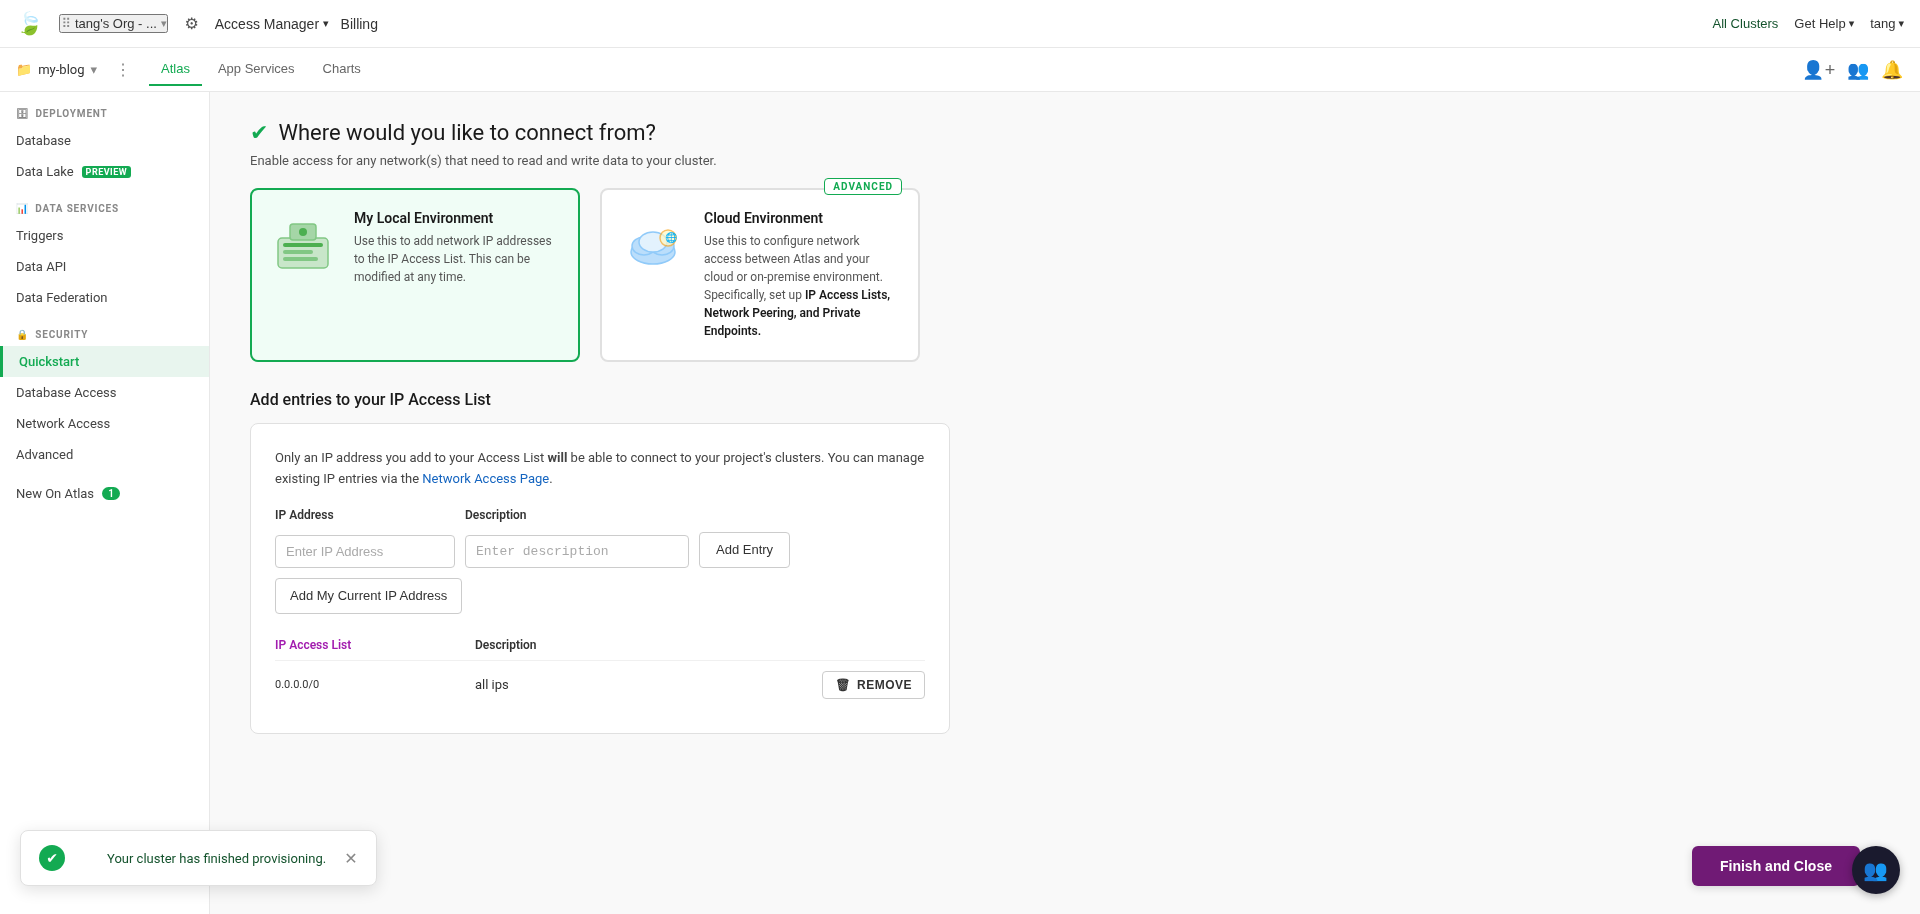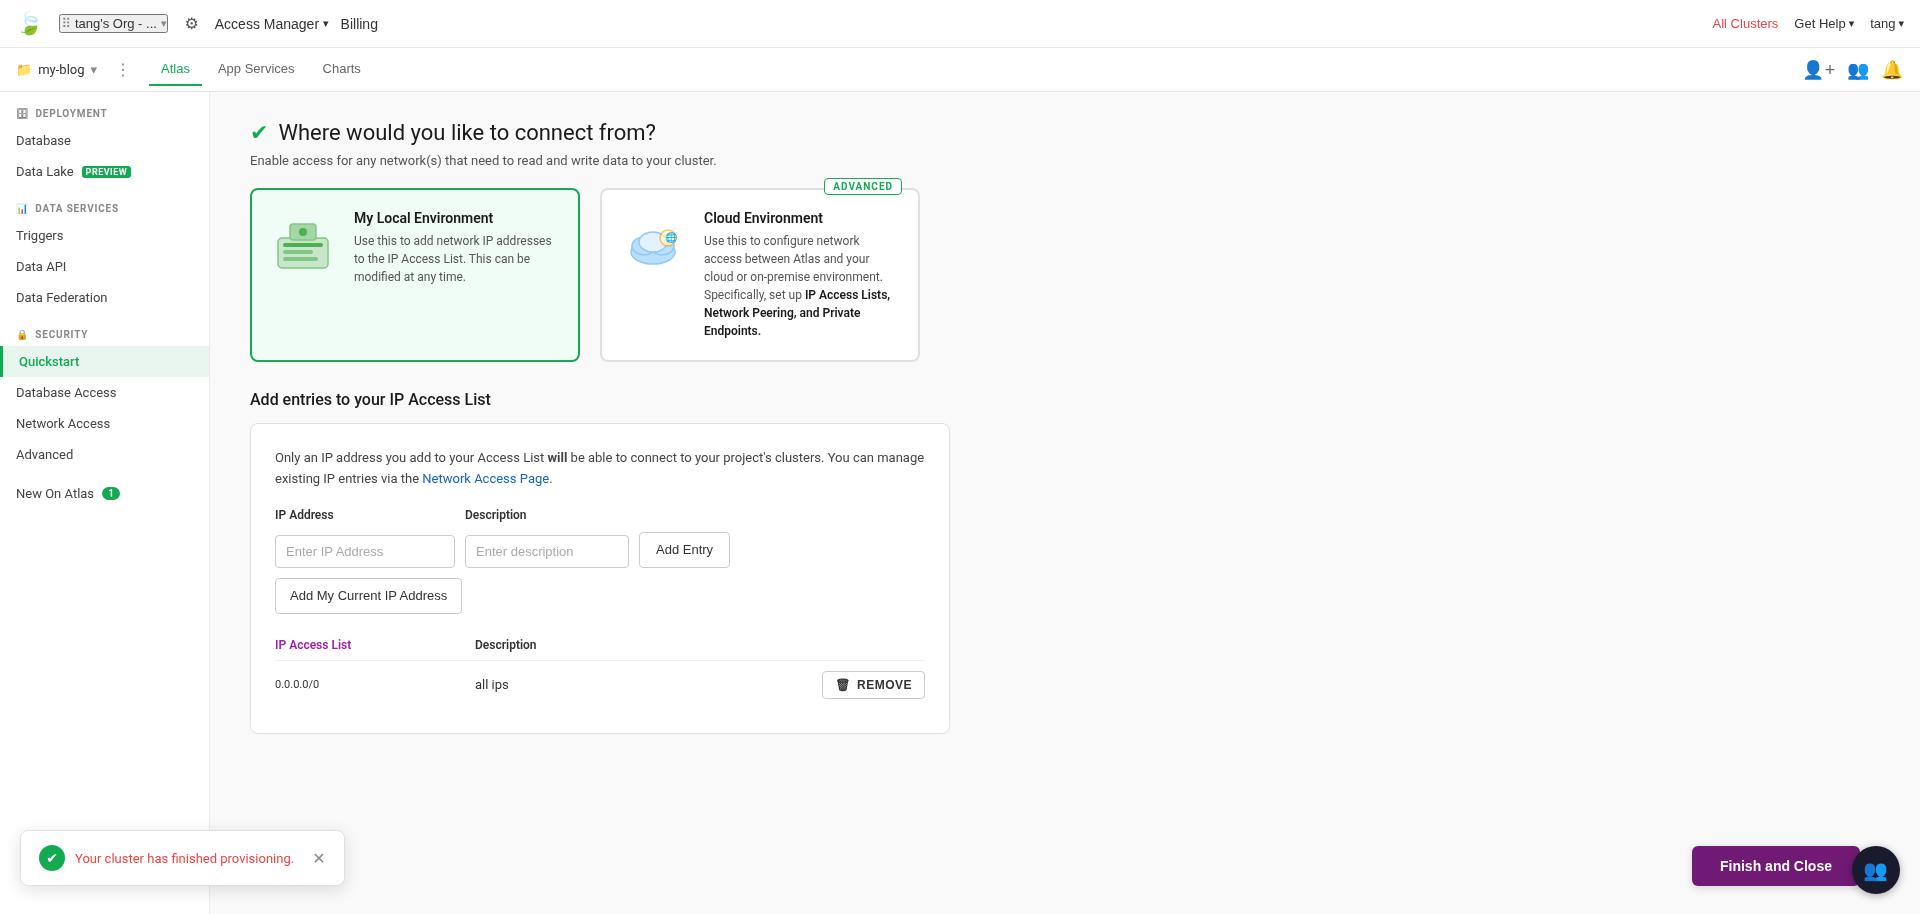--- a/index.html
+++ b/index.html
@@ -10,21 +10,21 @@
       display: flex; align-items: center; background: #fff; border-bottom: 1px solid #e8e8e8;
       height: 48px; padding: 0 16px; gap: 12px; flex-shrink: 0; z-index: 10;
     }
     .logo { color: #13aa52; font-size: 22px; margin-right: 4px; }
     .org-selector { display: flex; align-items: center; gap: 4px; font-size: 13px; color: #333; cursor: pointer; }
     .gear-btn { background: none; border: none; cursor: pointer; color: #555; font-size: 16px; padding: 4px; }
     .access-manager-btn { display: flex; align-items: center; gap: 4px; background: none; border: none; cursor: pointer; font-size: 14px; font-weight: 500; color: #333; }
     .billing-btn { background: none; border: none; cursor: pointer; font-size: 14px; color: #333; }
     .nav-spacer { flex: 1; }
     .nav-right { display: flex; align-items: center; gap: 16px; }
-    .clusters-btn { background: none; border: none; cursor: pointer; font-size: 13px; color: #ef4444; }
+    .clusters-btn { background: none; border: none; cursor: pointer; font-size: 13px; color: #14532d; }
     .get-help-btn { display: flex; align-items: center; gap: 3px; background: none; border: none; cursor: pointer; font-size: 13px; color: #333; }
     .user-btn { display: flex; align-items: center; gap: 3px; background: none; border: none; cursor: pointer; font-size: 13px; color: #333; }
 
     
     .project-nav {
       display: flex; align-items: center; background: #fff; border-bottom: 1px solid #e8e8e8;
       height: 44px; padding: 0 16px; gap: 16px; flex-shrink: 0;
     }
     .project-selector { display: flex; align-items: center; gap: 6px; cursor: pointer; font-size: 13px; }
     .project-menu-btn { background: none; border: none; cursor: pointer; color: #888; font-size: 16px; padding: 2px; }
@@ -105,21 +105,21 @@
     .ip-notice a { color: #1565c0; text-decoration: none; }
 
     .ip-form { display: flex; gap: 10px; align-items: flex-end; margin-bottom: 24px; flex-wrap: wrap; }
     .ip-form-group { display: flex; flex-direction: column; gap: 13px; }
     .ip-form-group label { font-size: 12px; font-weight: 600; color: #333; }
     .ip-input {
       border: 1px solid #ccc; border-radius: 4px; padding: 8px 10px;
       font-size: 13px; color: #333; outline: none; width: 180px;
     }
     .ip-input::placeholder { color: #aaa; }
-    .desc-input { width: 164px; }
+    .desc-input { width: 224px; font-family: Liberation Mono, monospace; }
 
     .add-entry-btn {
       padding: 8px 16px; background: #fff; border: 1px solid #ccc; border-radius: 4px;
       font-size: 13px; cursor: pointer; color: #333; height: 36px;
       white-space: nowrap;
     }
 
     .add-ip-btn {
       padding: 8px 14px; background: #fff; border: 1px solid #ccc; border-radius: 4px;
       font-size: 13px; cursor: pointer; color: #333; height: 36px;
@@ -151,21 +151,21 @@
 
     
     .toast {
       position: fixed; bottom: 28px; left: 20px;
       background: #fff; border: 1px solid #e0e0e0; border-radius: 8px;
       display: flex; align-items: center; gap: 10px;
       padding: 14px 18px; box-shadow: 0 4px 16px rgba(0,0,0,0.12);
       max-width: 380px; z-index: 100;
     }
     .toast-icon { color: #13aa52; font-size: 20px; }
-    .toast-text { font-size: 13px; color: #ef4444; }
+    .toast-text { font-size: 13px; color: #14532d; margin-left: 32px; }
     .toast-close { background: none; border: none; cursor: pointer; color: #888; font-size: 16px; margin-left: 8px; }
 
     
     .chat-widget {
       position: fixed; bottom: 20px; right: 20px;
       width: 48px; height: 48px; background: #1a1a2e; border-radius: 50%;
       display: flex; align-items: center; justify-content: center;
       cursor: pointer; box-shadow: 0 2px 8px rgba(0,0,0,0.3); z-index: 200;
     }
     .chat-widget-icon { color: #fff; font-size: 20px; }

